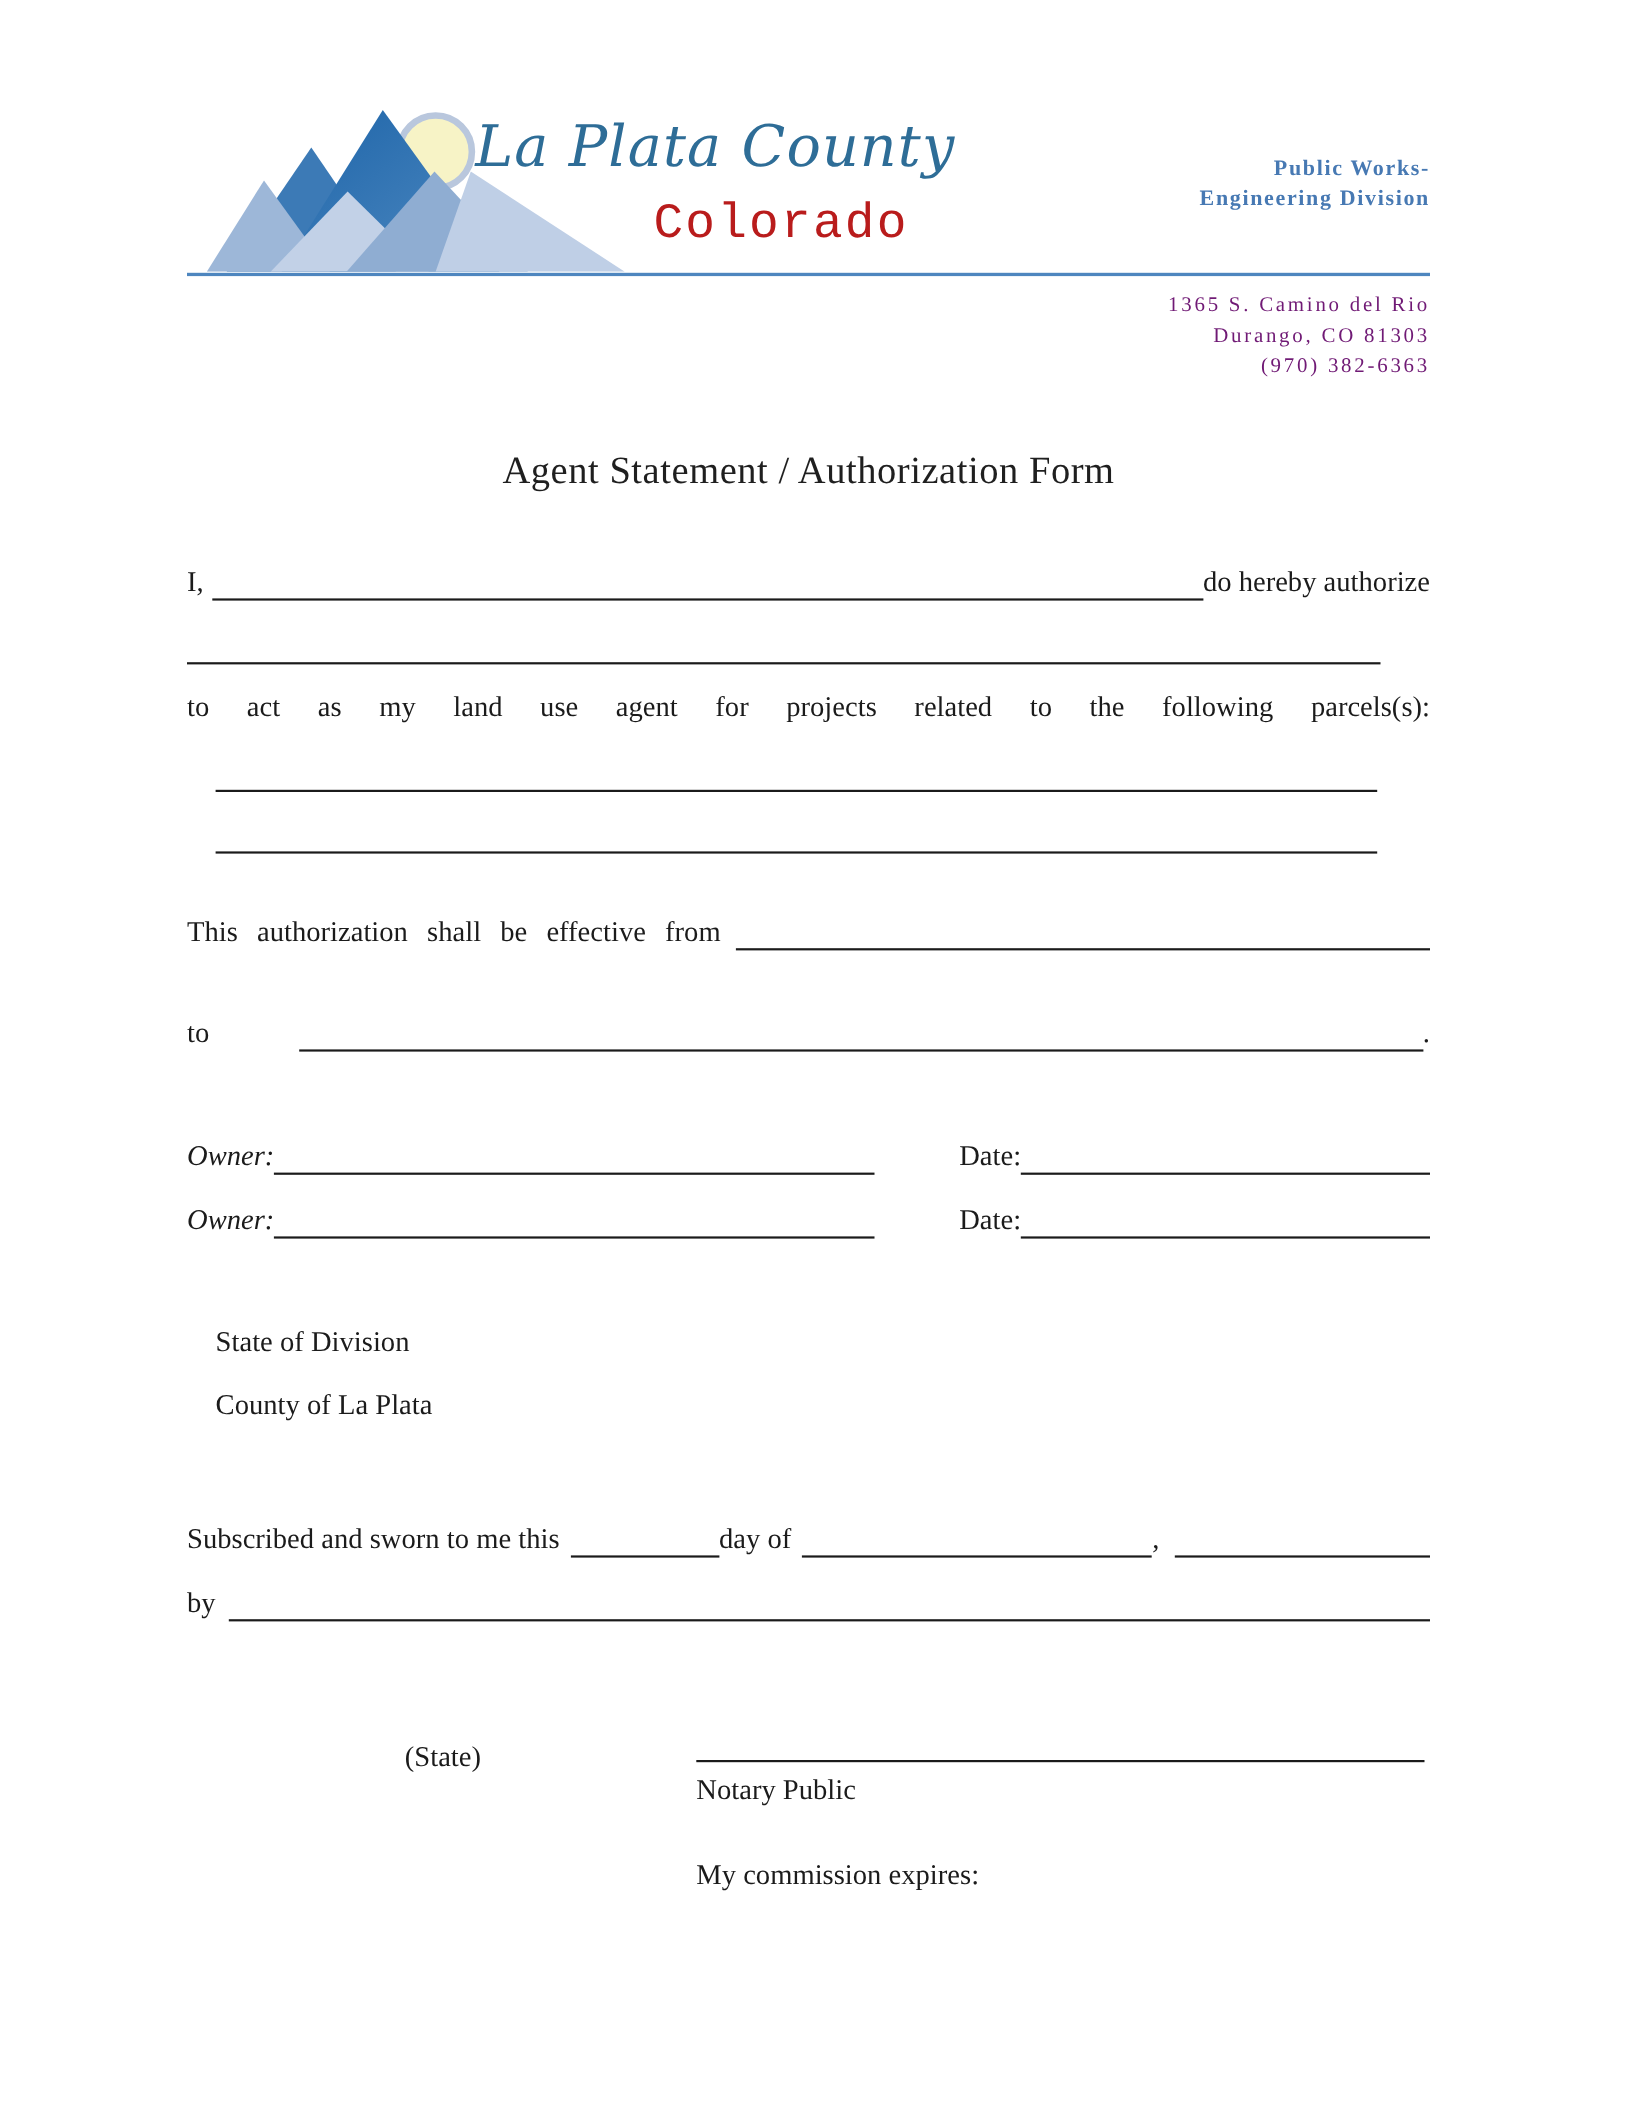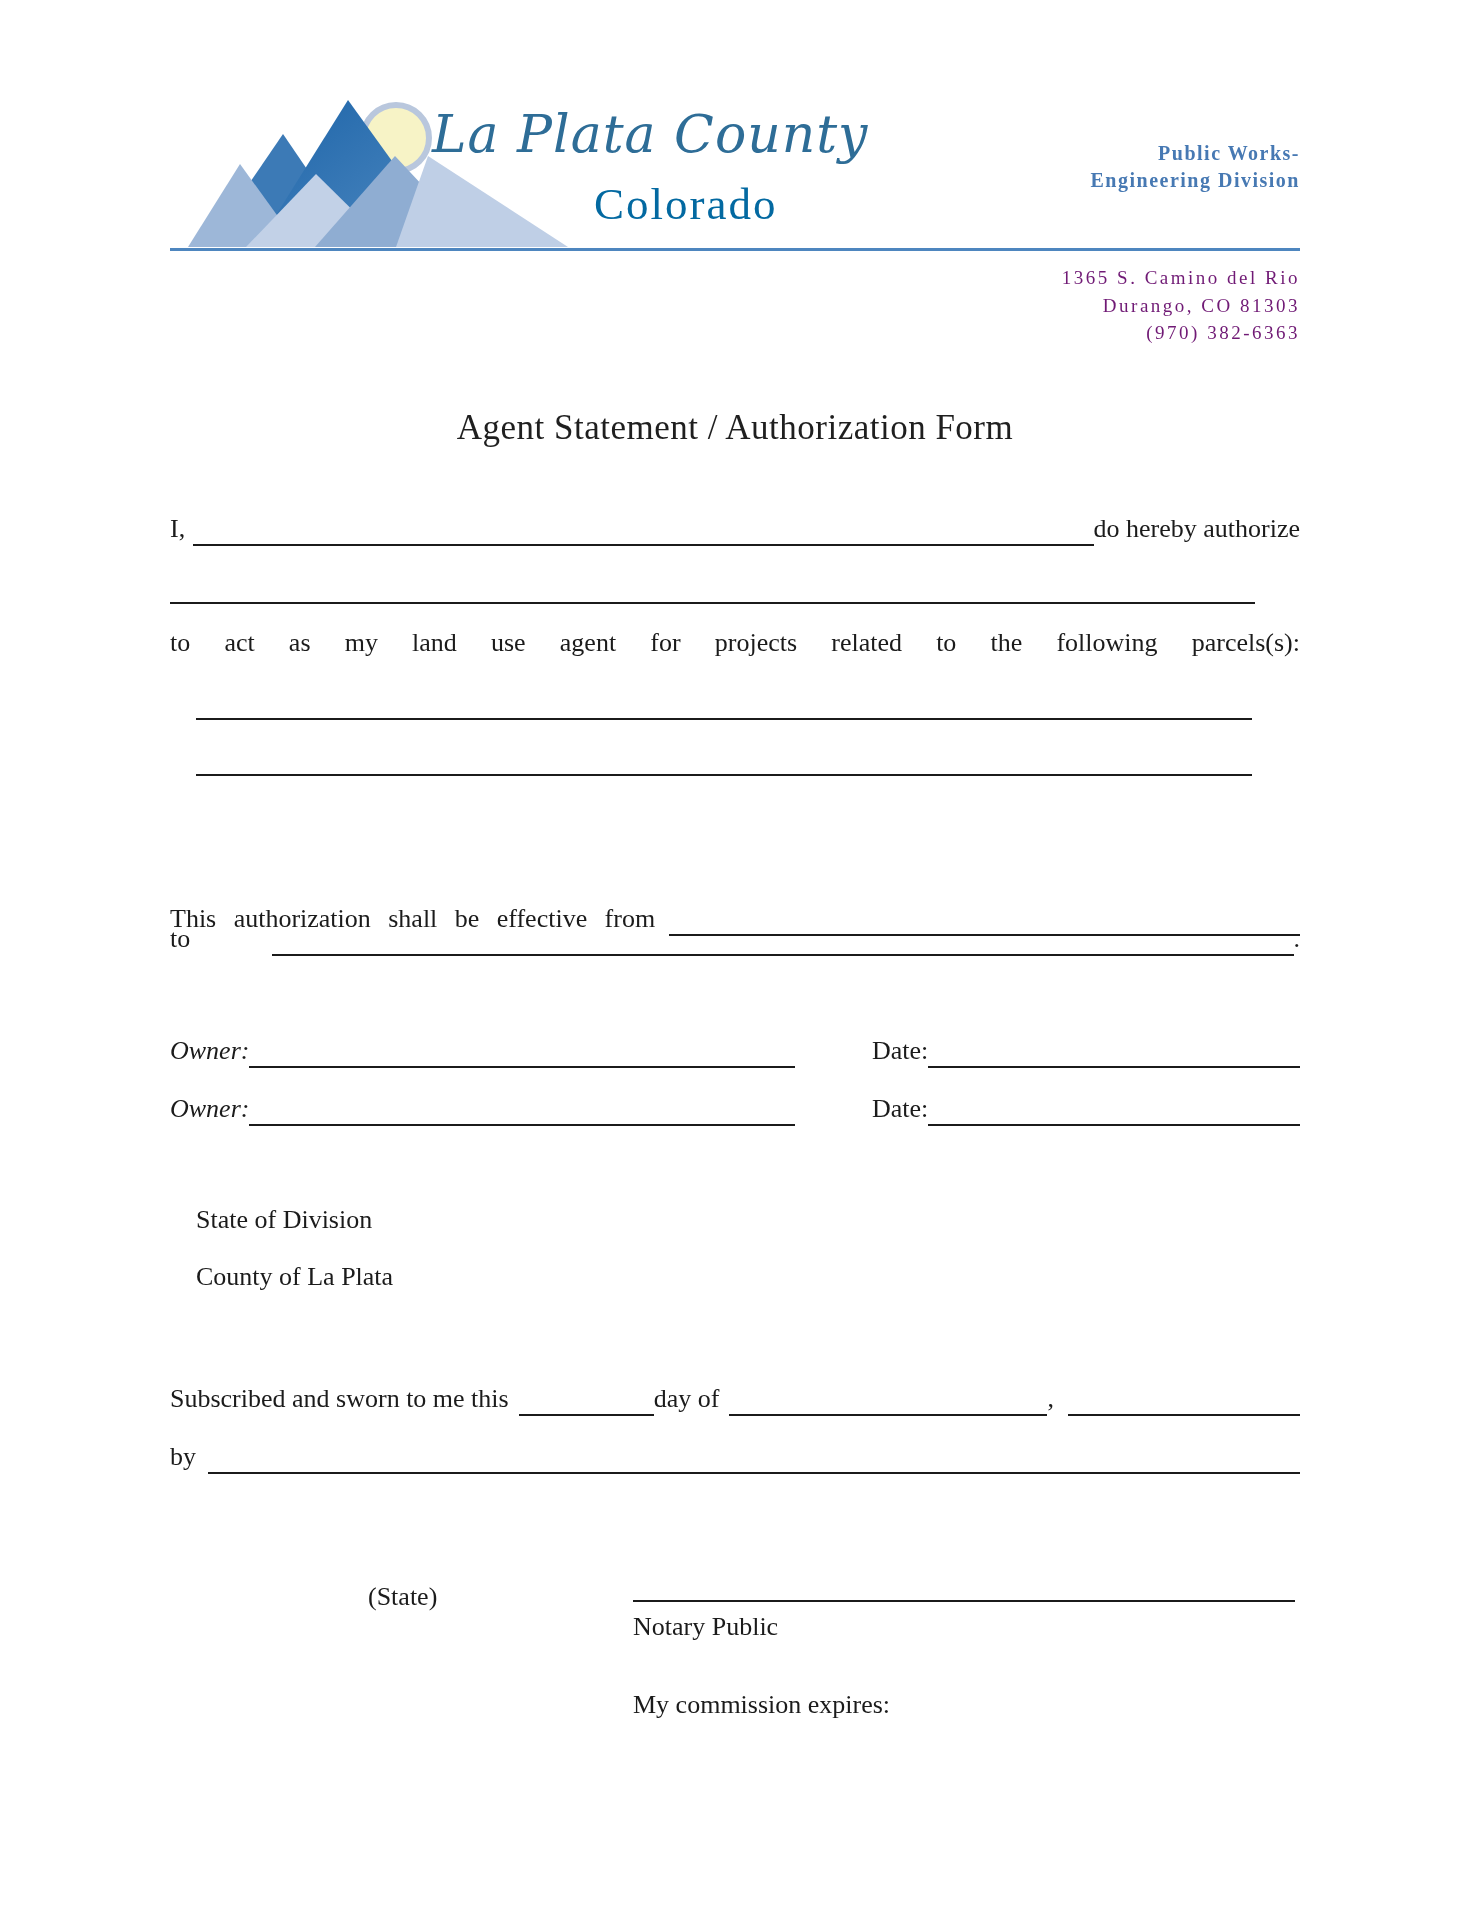--- a/index.html
+++ b/index.html
@@ -21,24 +21,24 @@
     position: absolute; left: 432px; top: 104px;
     font-family: "DejaVu Serif", serif;
     font-style: italic;
     font-size: 52px;
     letter-spacing: 1px;
     color: #2e6d97;
     white-space: nowrap;
   }
   .colorado-word {
     position: absolute; left: 594px; top: 178px;
-    font-family: Liberation Serif, serif;
+    font-family: Liberation Mono, monospace;
     font-size: 45px;
     letter-spacing: 2px;
-    color: #0369a1;
+    color: #b91c1c;
     white-space: nowrap;
   }
   .division-block {
     position: absolute; right: 184px; top: 140px;
     text-align: right;
     font-weight: bold;
     font-size: 20px;
     line-height: 1.35;
     letter-spacing: 1.5px;
     color: #4779b3;
@@ -135,21 +135,21 @@
     <span>do hereby authorize</span>
   </div>
 
   <div class="content standalone-blank" style="position:absolute; top:566px; width:1085px; height:38px;"></div>
 
   <div class="content justified" style="position:absolute; top:628px;">to act as my land use agent for projects related to the following parcels(s):</div>
 
   <div class="standalone-blank" style="position:absolute; left:196px; top:684px; width:1056px; height:36px;"></div>
   <div class="standalone-blank" style="position:absolute; left:196px; top:740px; width:1056px; height:36px;"></div>
 
-  <div class="content row" style="position:absolute; top:896px; height:40px;">
+  <div class="content row" style="position:absolute; top:824px; height:40px;">
     <span class="wide-words">This authorization shall be effective from</span>
     <span class="blank" style="margin-left:14px;"></span>
   </div>
 
   <div class="content row" style="position:absolute; top:916px; height:40px;">
     <span>to</span>
     <span class="blank" style="margin-left:82px;"></span>
     <span>.</span>
   </div>
 

